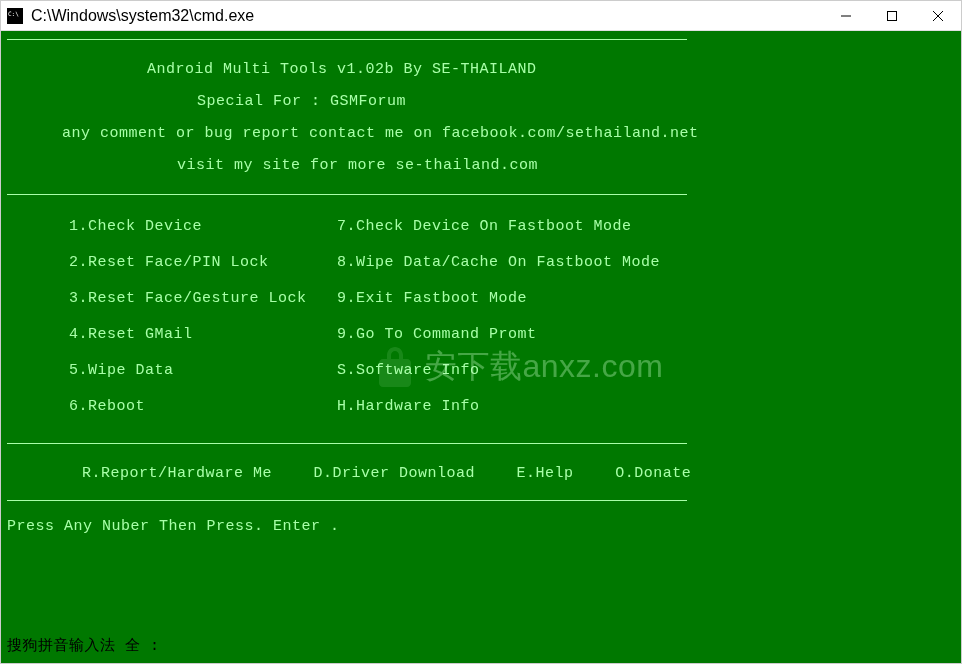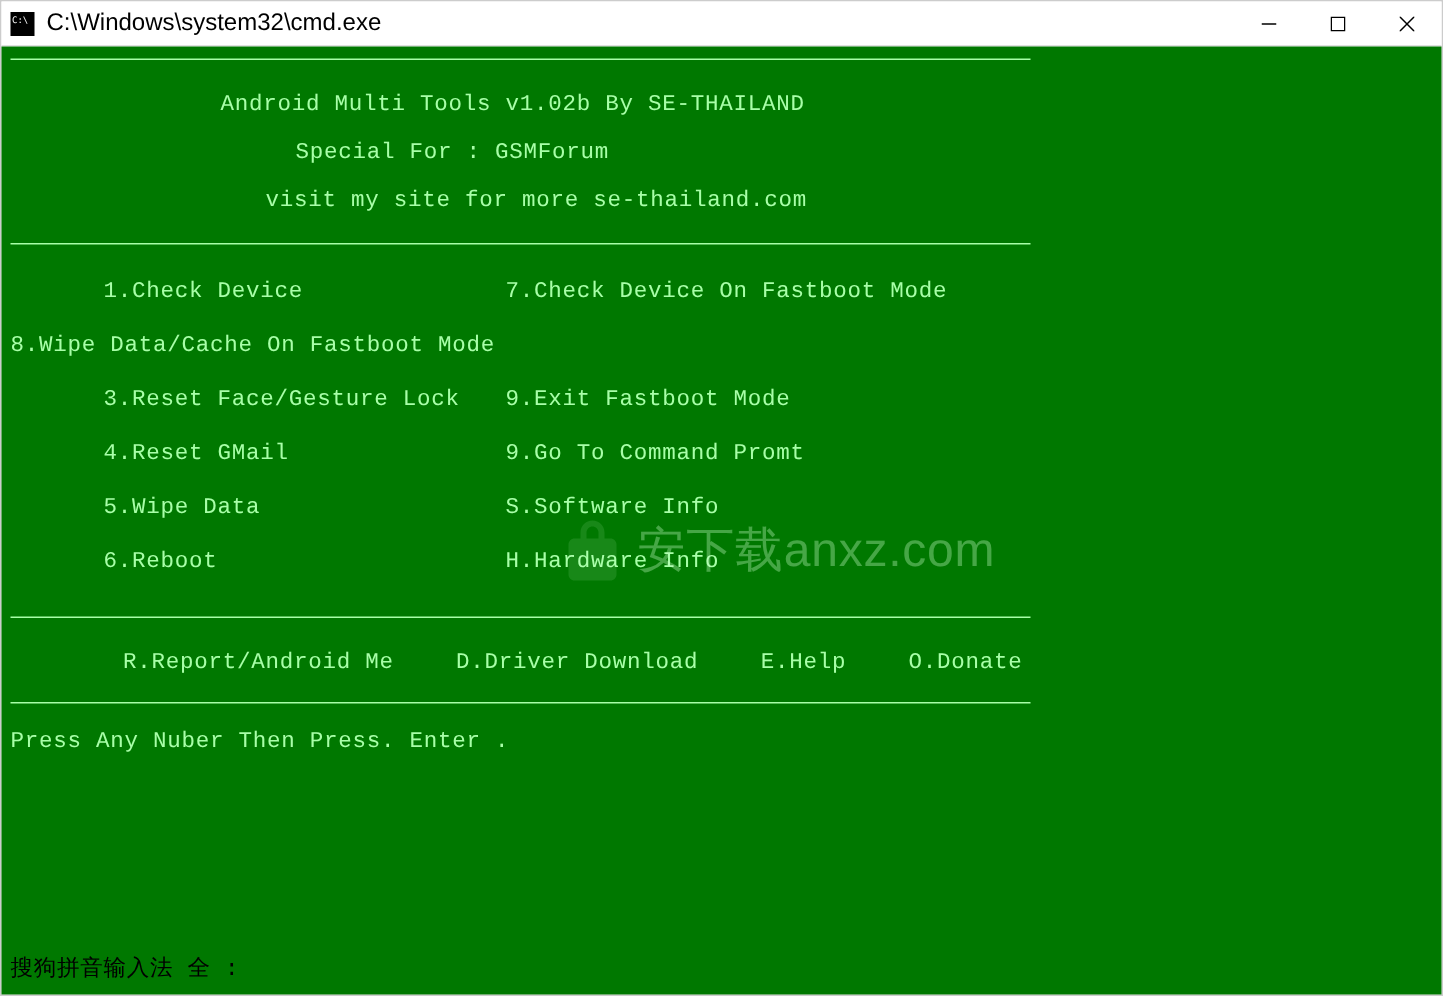--- a/index.html
+++ b/index.html
@@ -201,31 +201,33 @@
       </div>
     </div>
   </div>
 
   <div class="console">
     <hr class="hr-line">
 
     <div class="header-block">
       <div class="title-line">Android Multi Tools v1.02b By SE-THAILAND</div>
       <div class="special-line">Special For : GSMForum</div>
+      <div class="contact-line">any comment or bug report contact me on facebook.com/sethailand.net</div>
       <div class="visit-line">visit my site for more se-thailand.com</div>
     </div>
 
     <hr class="hr-line">
 
     <div class="menu-area">
       <div class="menu-row">
         <span class="menu-left">1.Check Device</span>
         <span class="menu-right">7.Check Device On Fastboot Mode</span>
       </div>
       <div class="menu-row">
+        <span class="menu-left">2.Reset Face/PIN Lock</span>
         <span class="menu-right">8.Wipe Data/Cache On Fastboot Mode</span>
       </div>
       <div class="menu-row">
         <span class="menu-left">3.Reset Face/Gesture Lock</span>
         <span class="menu-right">9.Exit Fastboot Mode</span>
       </div>
       <div class="menu-row">
         <span class="menu-left">4.Reset GMail</span>
         <span class="menu-right">9.Go To Command Promt</span>
       </div>
@@ -235,21 +237,21 @@
       </div>
       <div class="menu-row">
         <span class="menu-left">6.Reboot</span>
         <span class="menu-right">H.Hardware Info</span>
       </div>
     </div>
 
     <hr class="hr-line">
 
     <div class="bottom-row">
-      <span class="bottom-item">R.Report/Android Me</span>
+      <span class="bottom-item">R.Report/Hardware Me</span>
       <span class="bottom-item">D.Driver Download</span>
       <span class="bottom-item">E.Help</span>
       <span class="bottom-item">O.Donate</span>
     </div>
 
     <hr class="hr-line">
 
     <div class="prompt">Press Any Nuber Then Press. Enter  .</div>
 
     <div class="watermark">

